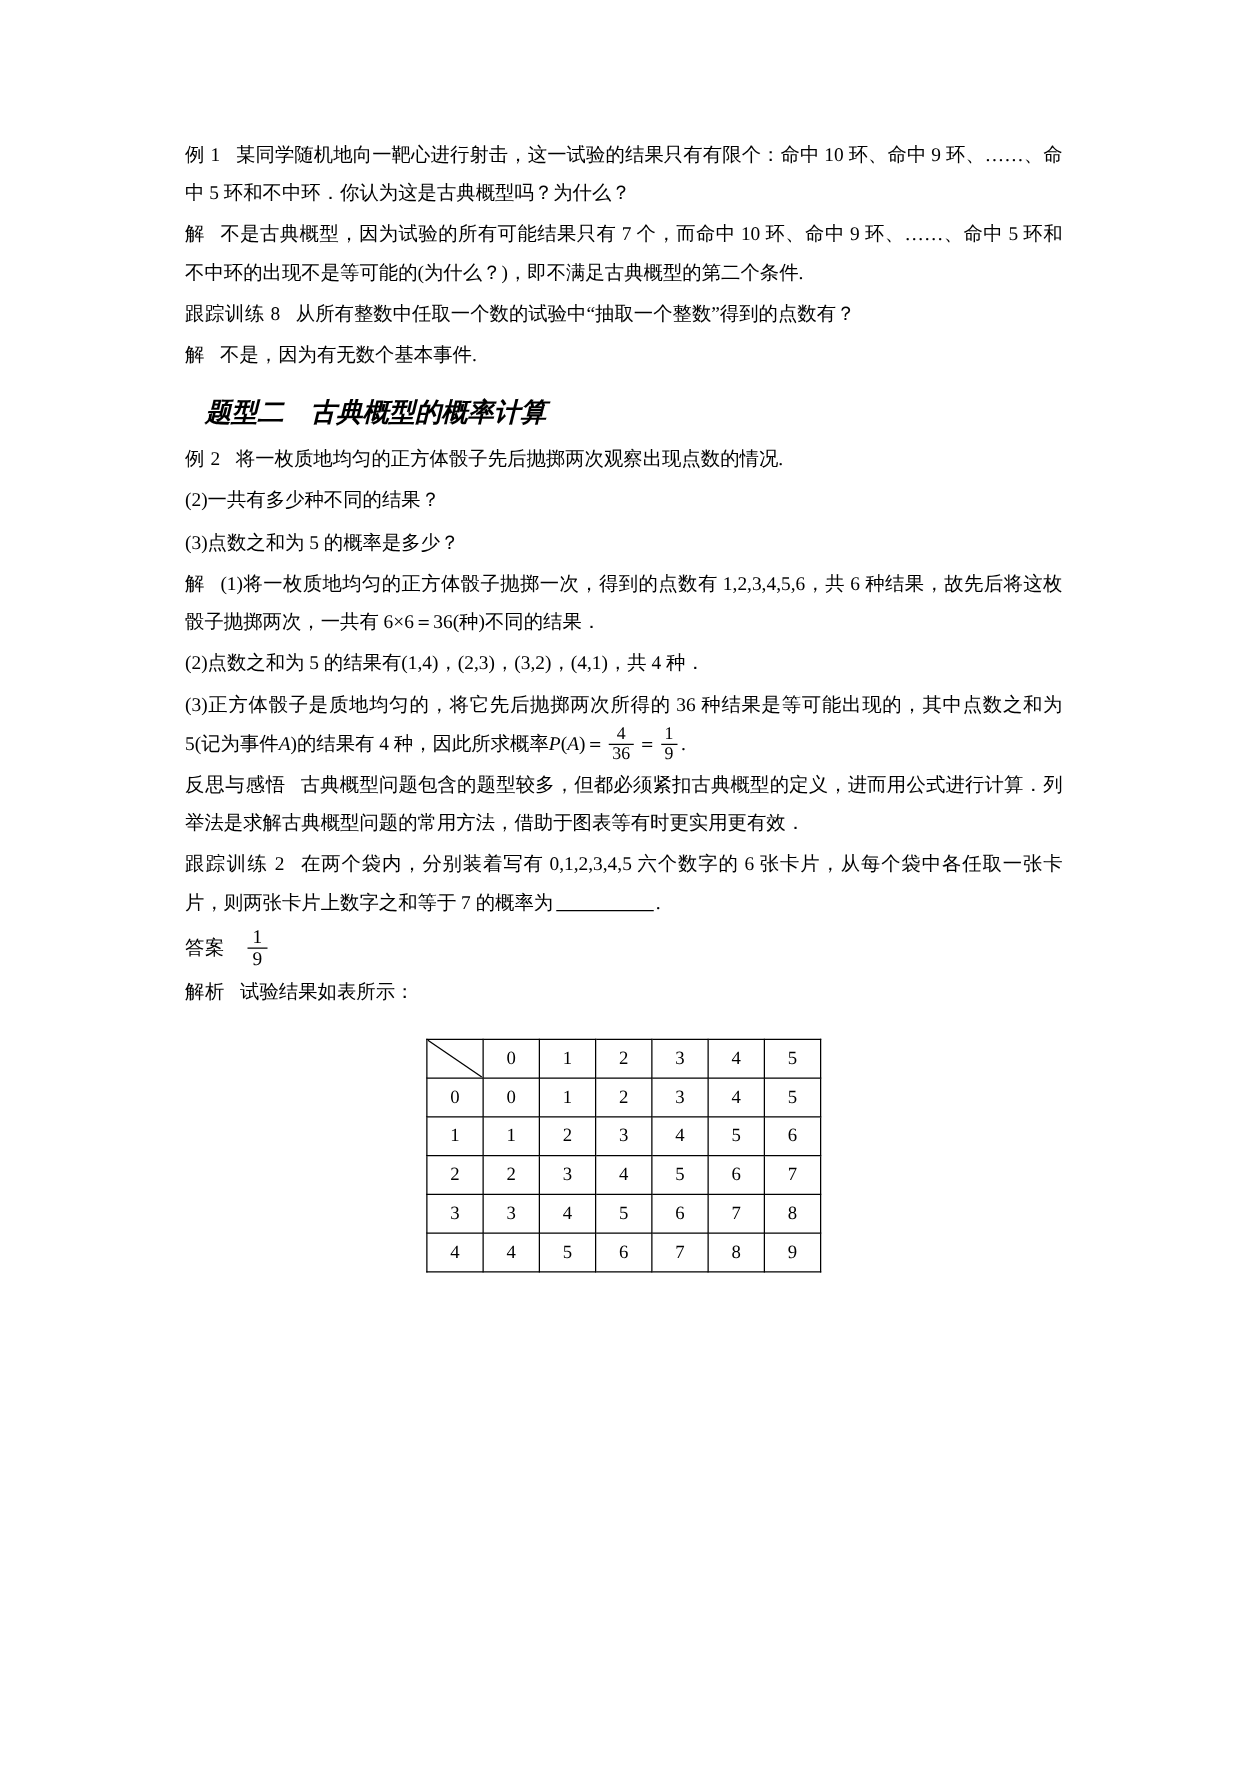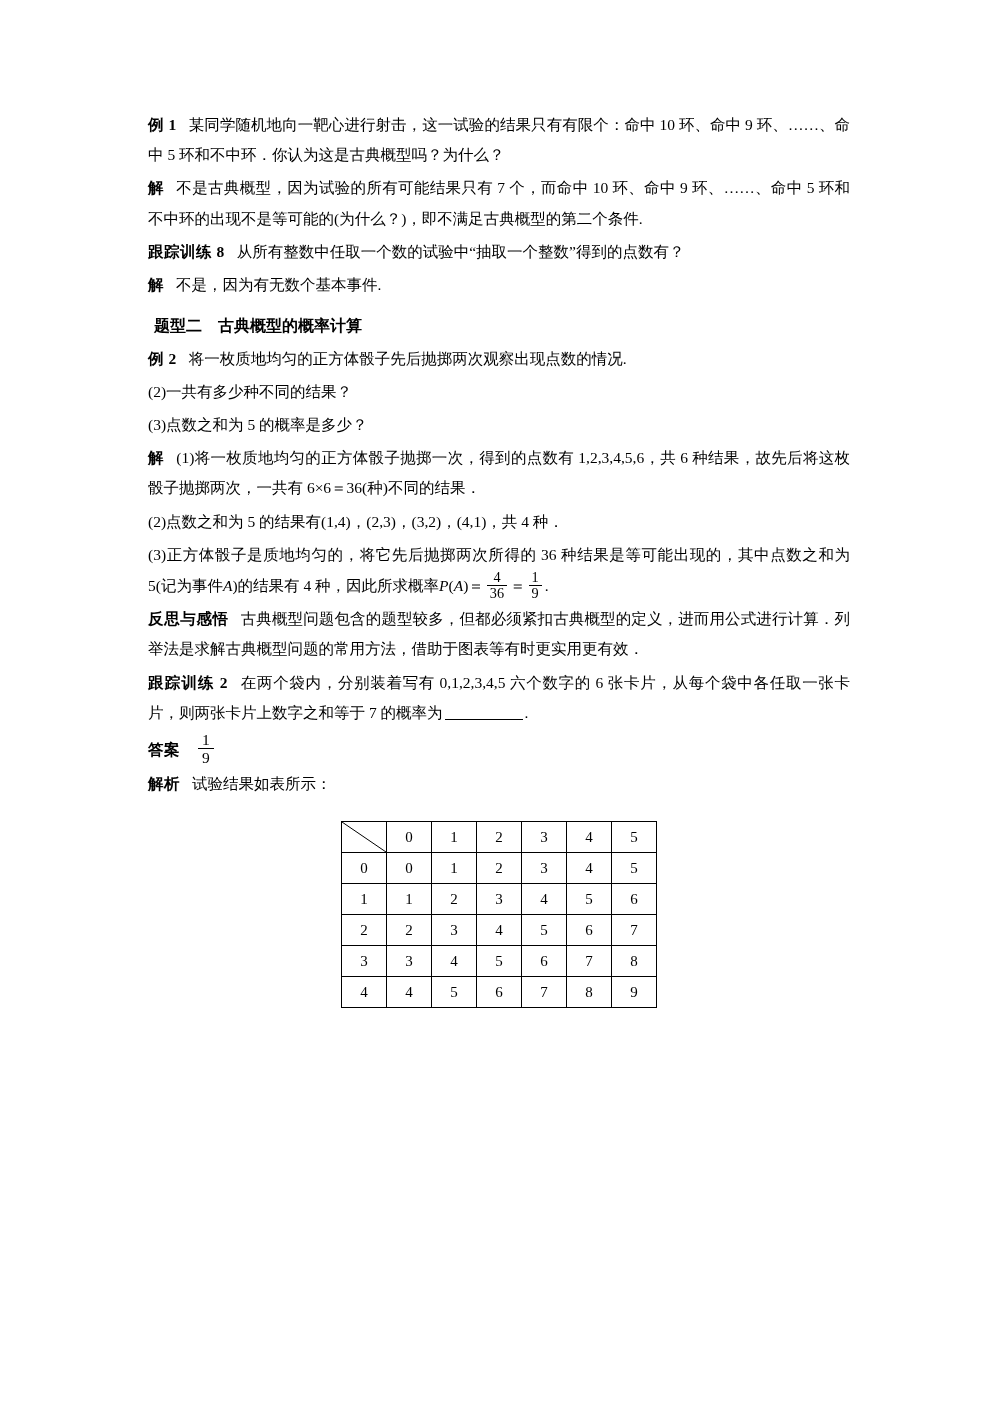--- a/index.html
+++ b/index.html
@@ -21,29 +21,30 @@
     box-sizing: border-box;
     padding: 110px 150px 60px 148px;
   }
   .block {
     font-size: 15.5px;
     line-height: 1.95;
     text-align: justify;
     margin: 0 0 3px 0;
   }
   .lbl {
-    font-weight: bold;
+    font-weight: normal;
     letter-spacing: 0.5px;
   }
   .lbl-sp { margin-right: 12px; }
   .head {
     font-weight: bold;
-    font-size: 16px;
+    font-size: 21px;
     line-height: 1.95;
-    margin: 10px 0 2px 6px;
+    margin: 10px 0 2px 16px;
+    font-style: italic;
   }
   .just { text-align: justify; text-justify: inter-ideograph; }
   .mathit { font-style: italic; font-family: "Liberation Serif", serif; }
 
   
   .frac {
     display: inline-block;
     vertical-align: -0.50em;
     text-align: center;
     font-size: 0.92em;

